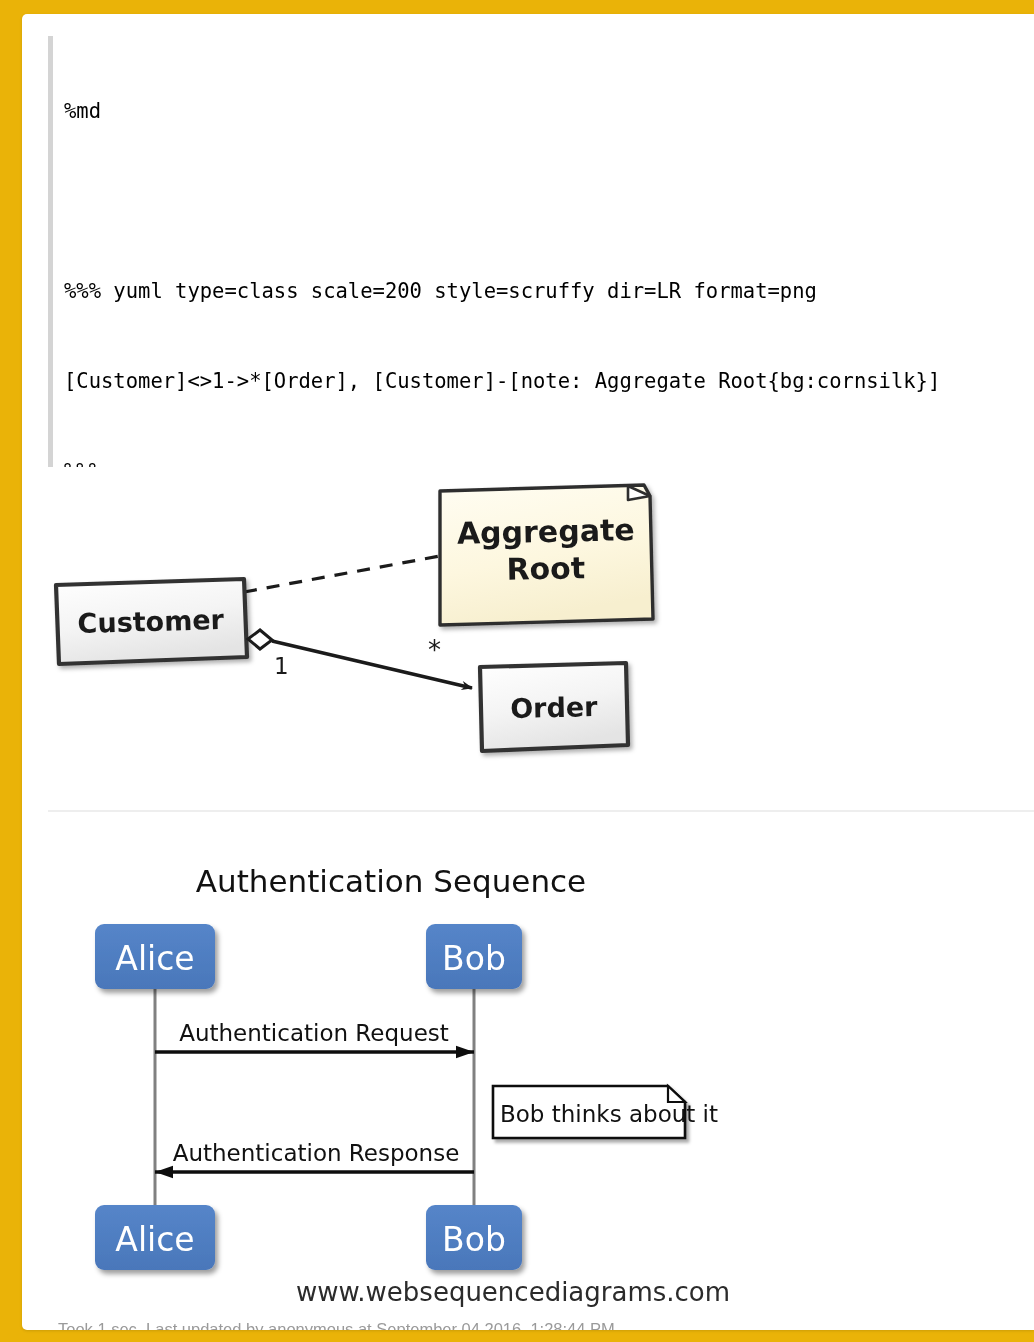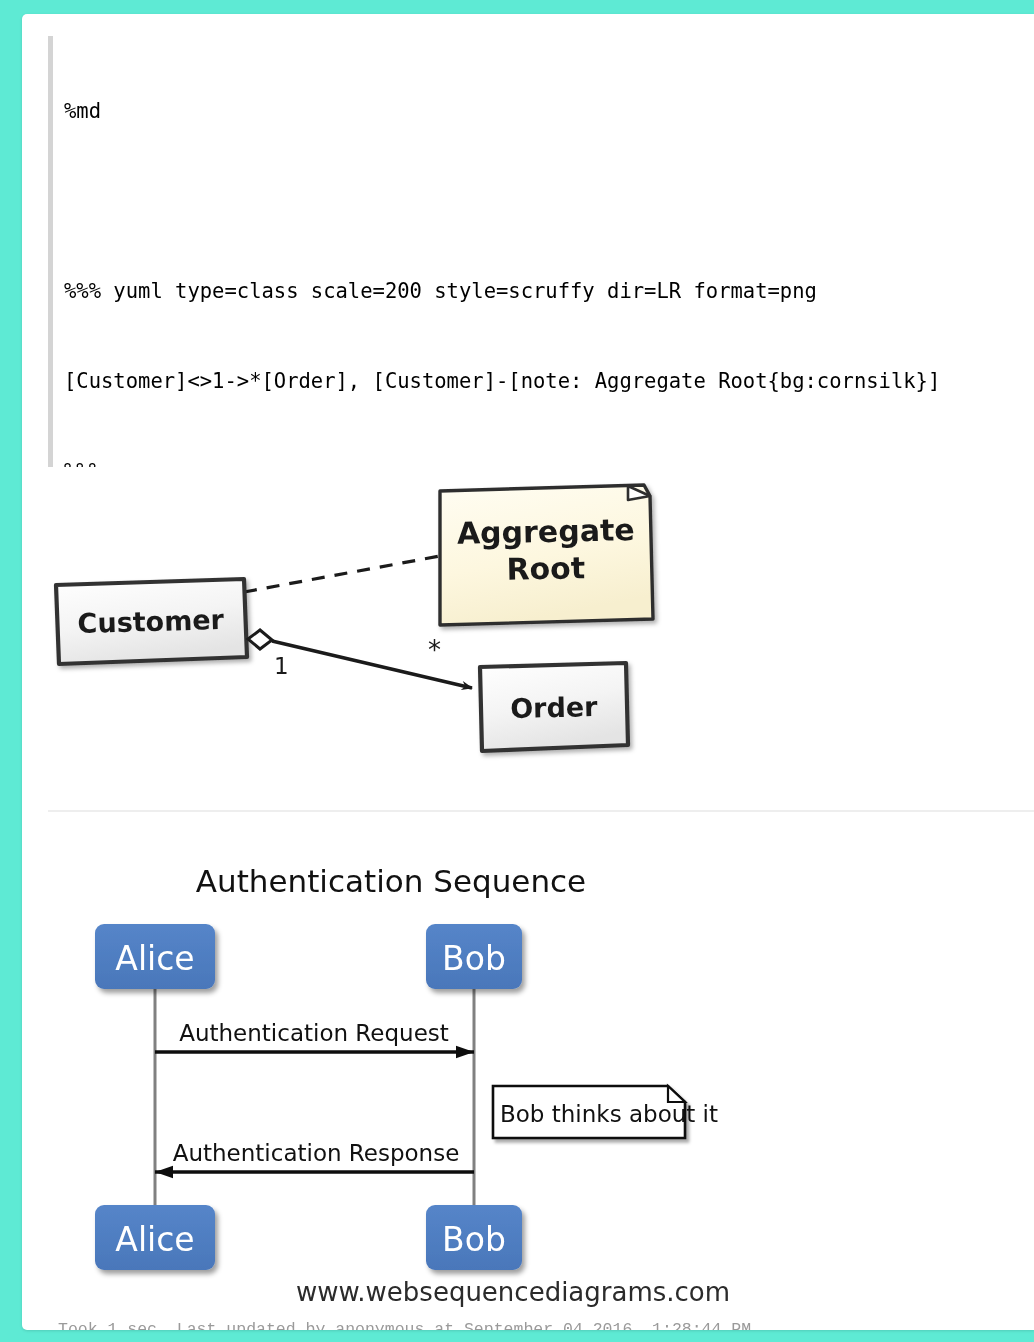--- a/index.html
+++ b/index.html
@@ -8,21 +8,21 @@
     background: #eceff1;
     width: 1034px;
     height: 1342px;
     overflow: hidden;
     font-family: "Liberation Sans", sans-serif;
   }
   #page {
     position: relative;
     width: 1034px;
     height: 1342px;
-    background: #5eead4;
+    background: #eab308;
   }
   
   .card {
     position: absolute;
     left: 22px;
     top: 14px;
     width: 1012px;
     height: 1316px;
     background: #ffffff;
     border-radius: 5px 0 0 5px;
@@ -91,21 +91,21 @@
     height: 478px;
   }
 
   
   .footer {
     position: absolute;
     left: 36px;
     top: 1306px;
     font-size: 16.5px;
     color: #9a9a9a;
-    font-family: Liberation Mono, monospace;
+    font-family: Liberation Sans, sans-serif;
     white-space: nowrap;
   }
   svg { display: block; }
 </style>
 </head>
 <body>
 
 <div id="page">
 
   <div class="card">

